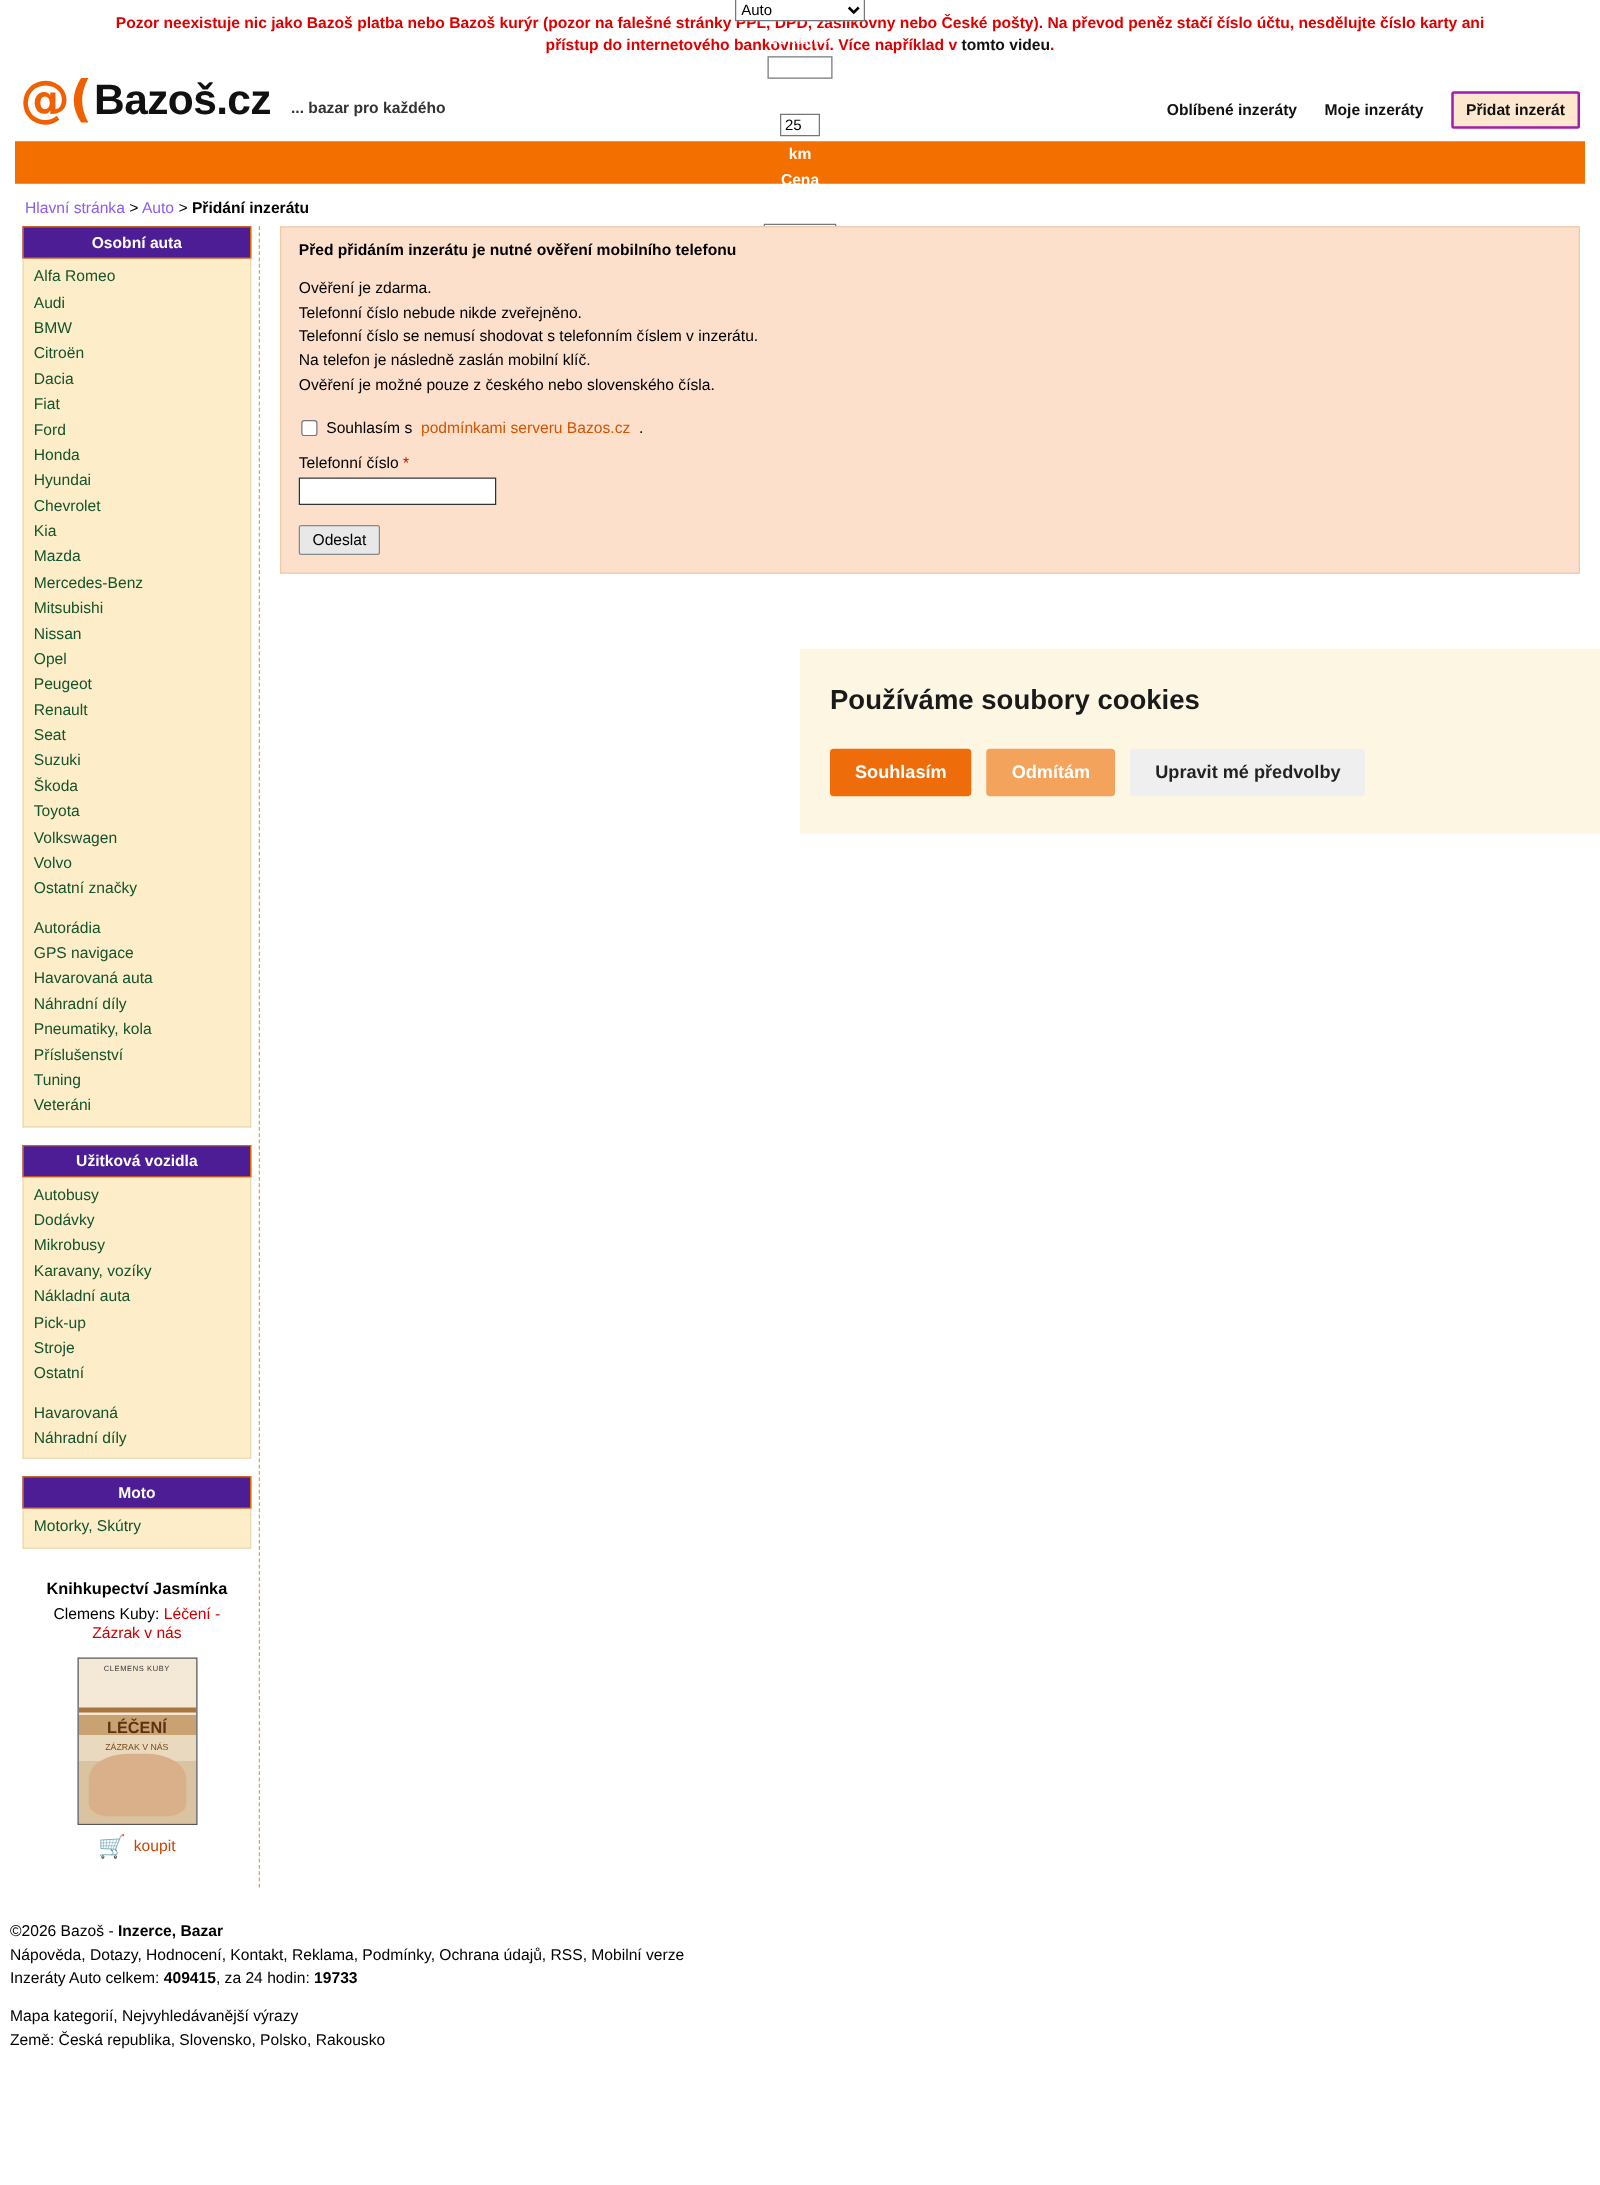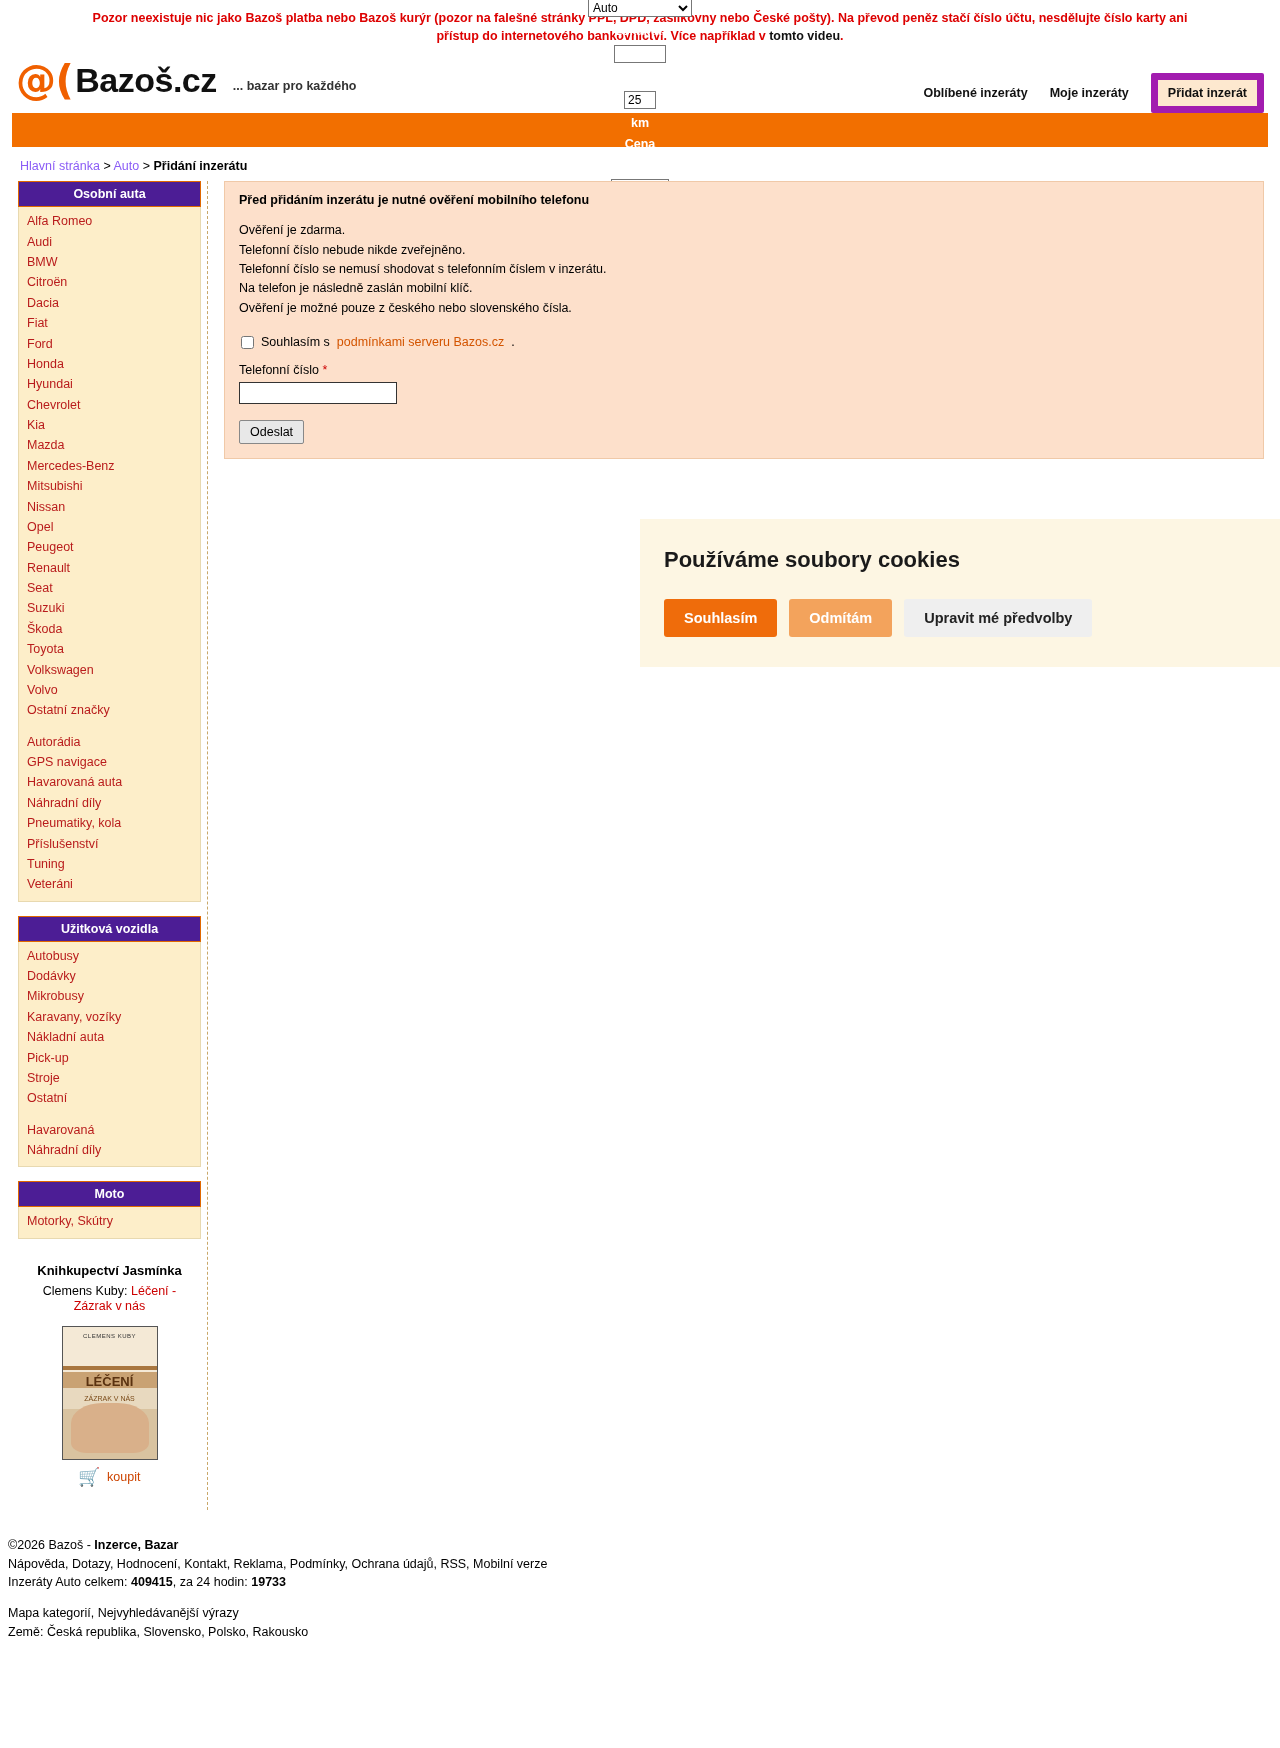--- a/index.html
+++ b/index.html
@@ -61,21 +61,21 @@
     right: 16px;
     top: 22px;
     display: flex;
     align-items: center;
     gap: 22px;
     font-size: 12.5px;
     font-weight: bold;
   }
   .header-right a { color: #111; }
   .addad-btn {
-    border: 7px solid #a21caf;
+    border: 2px solid #a21caf;
     background: #fde8cf;
     padding: 6px 10px;
     font-size: 12.5px;
     font-weight: bold;
     color: #111;
     border-radius: 2px;
   }
 
   
   .searchbar {
@@ -149,21 +149,21 @@
   }
   .cat-list {
     background: #fdeec9;
     border: 1px solid #e8d9b0;
     border-top: none;
     padding: 4px 0 6px 0;
   }
   .cat-list a {
     display: block;
     padding: 3px 0 3px 8px;
-    color: #b91c1c;
+    color: #14532d;
     font-size: 12.5px;
     line-height: 1.15;
   }
   .cat-gap { height: 11px; }
 
   
   .promo { text-align: center; padding: 10px 4px 14px 4px; }
   .promo-title { font-weight: bold; font-size: 13px; margin-bottom: 6px; }
   .promo-sub { font-size: 12.5px; line-height: 1.2; }
   .promo-sub a { color: #cc0000; }

